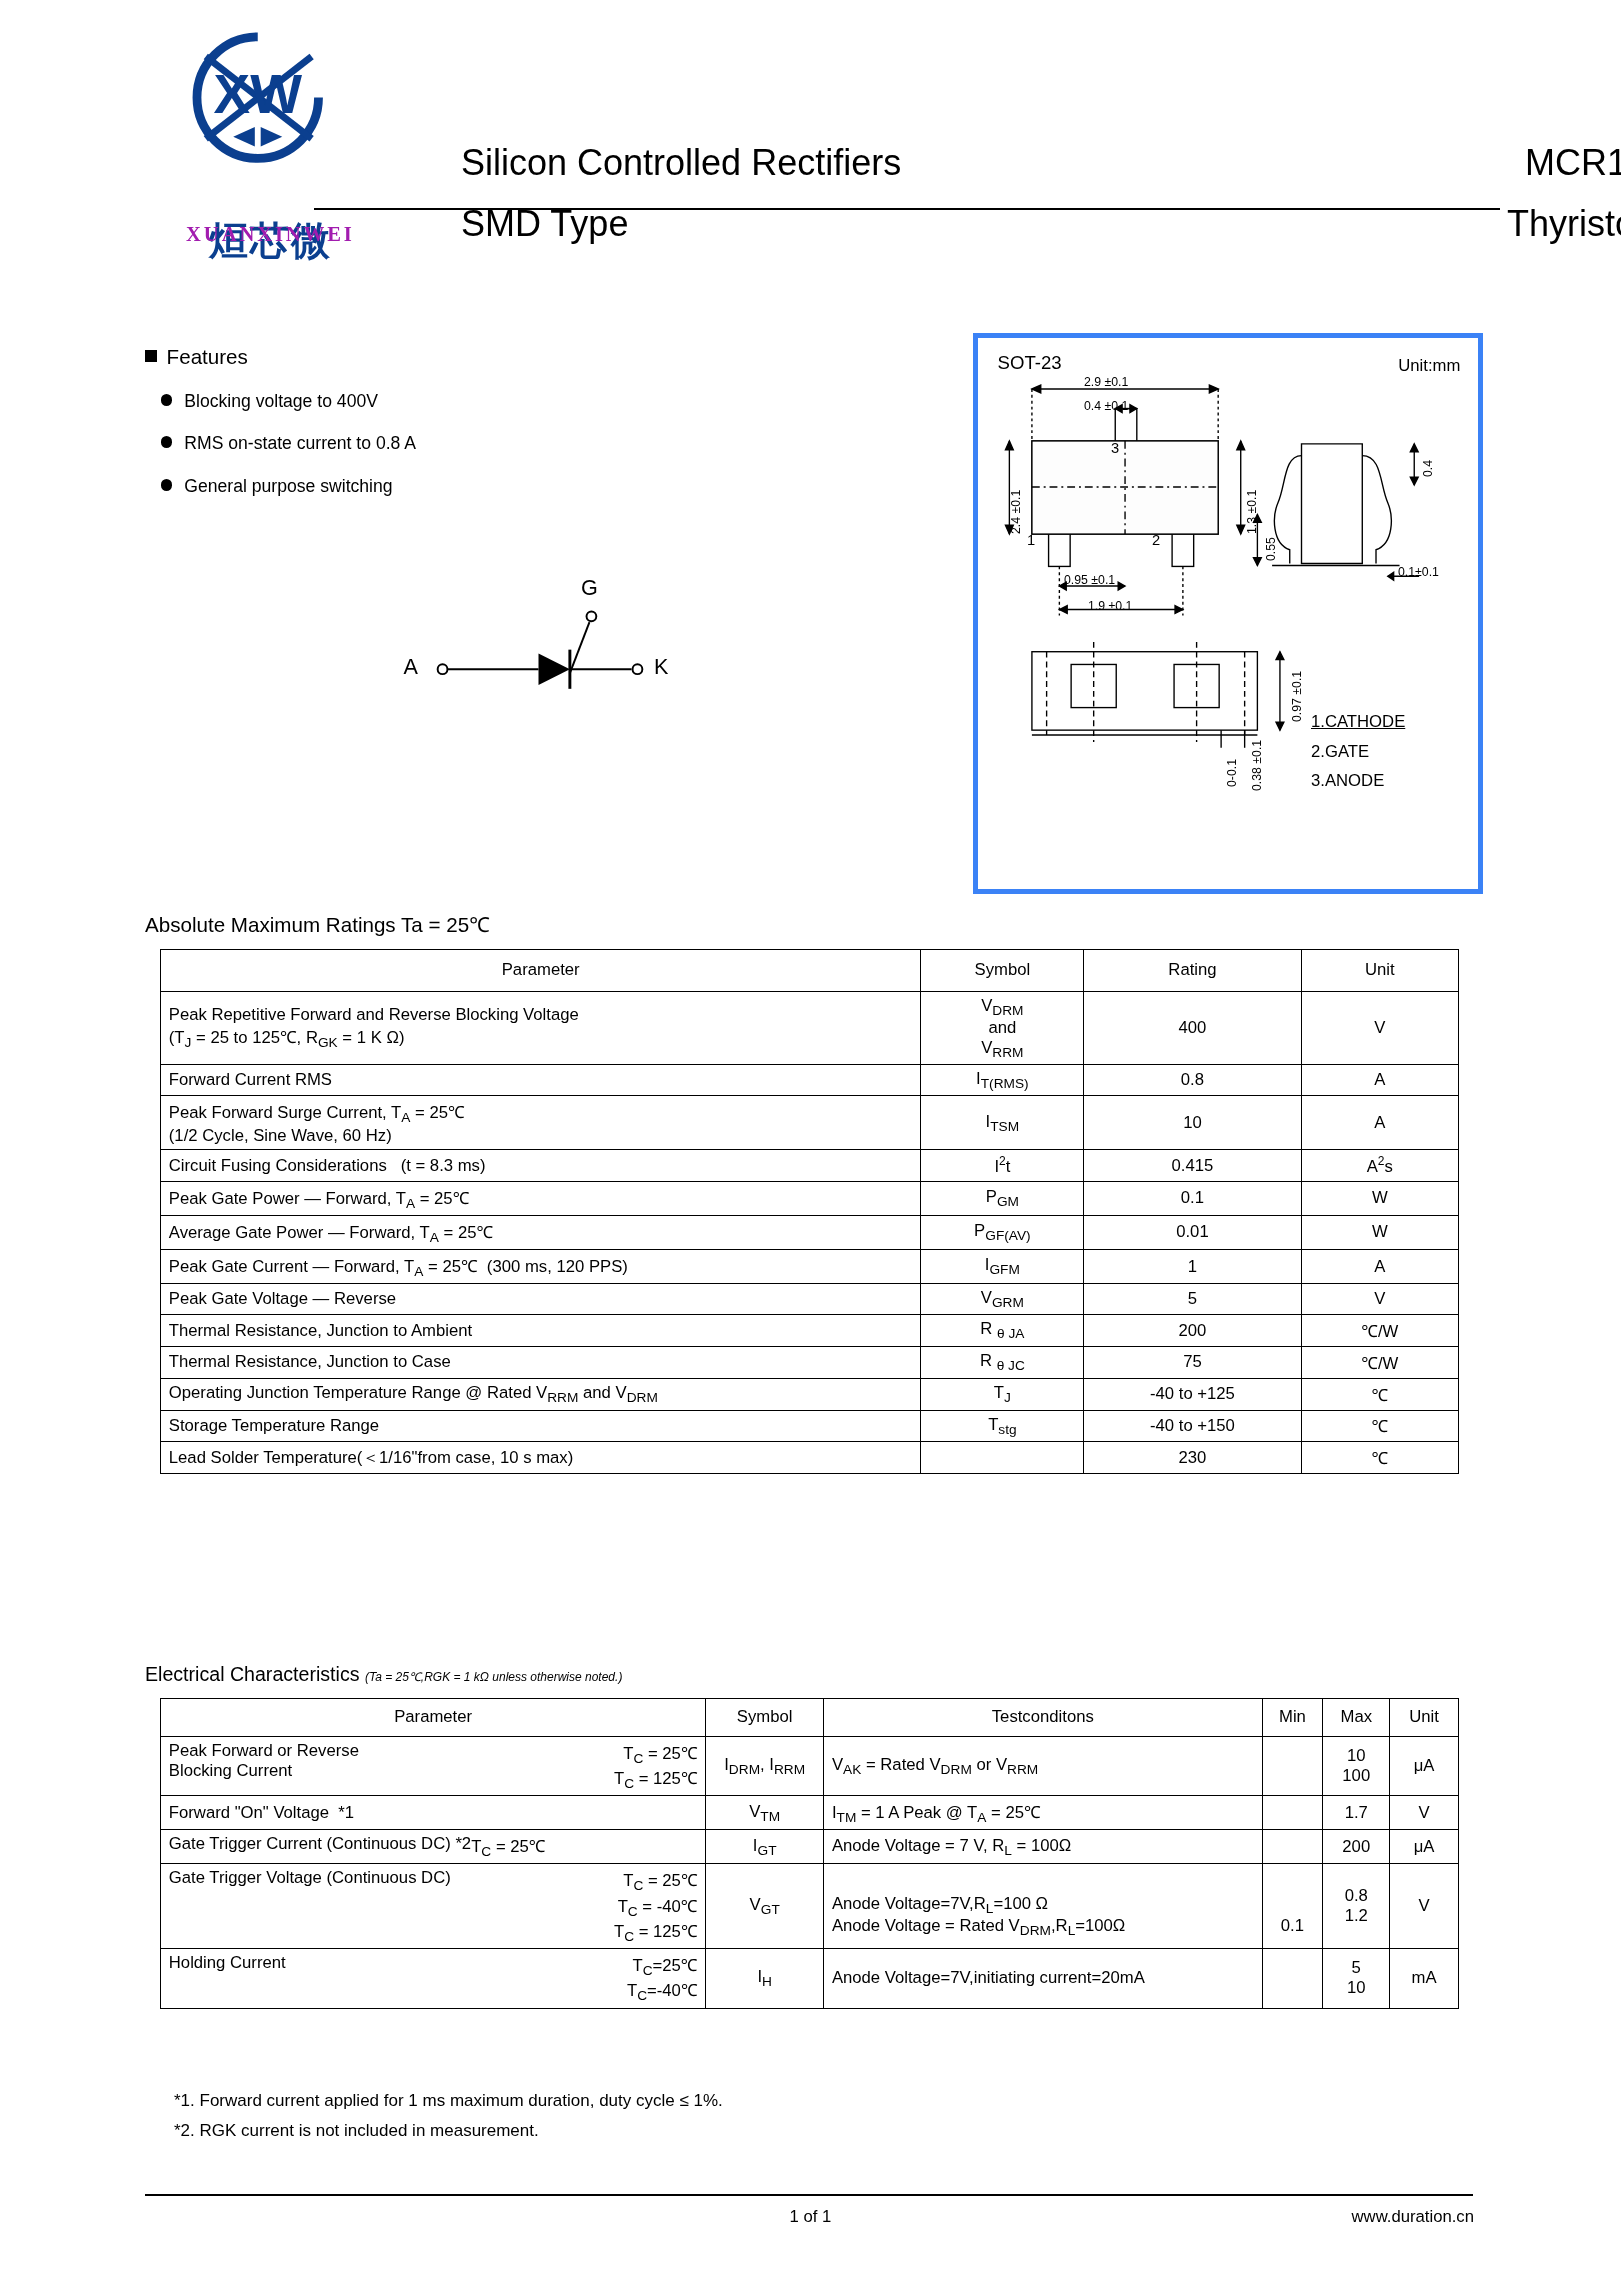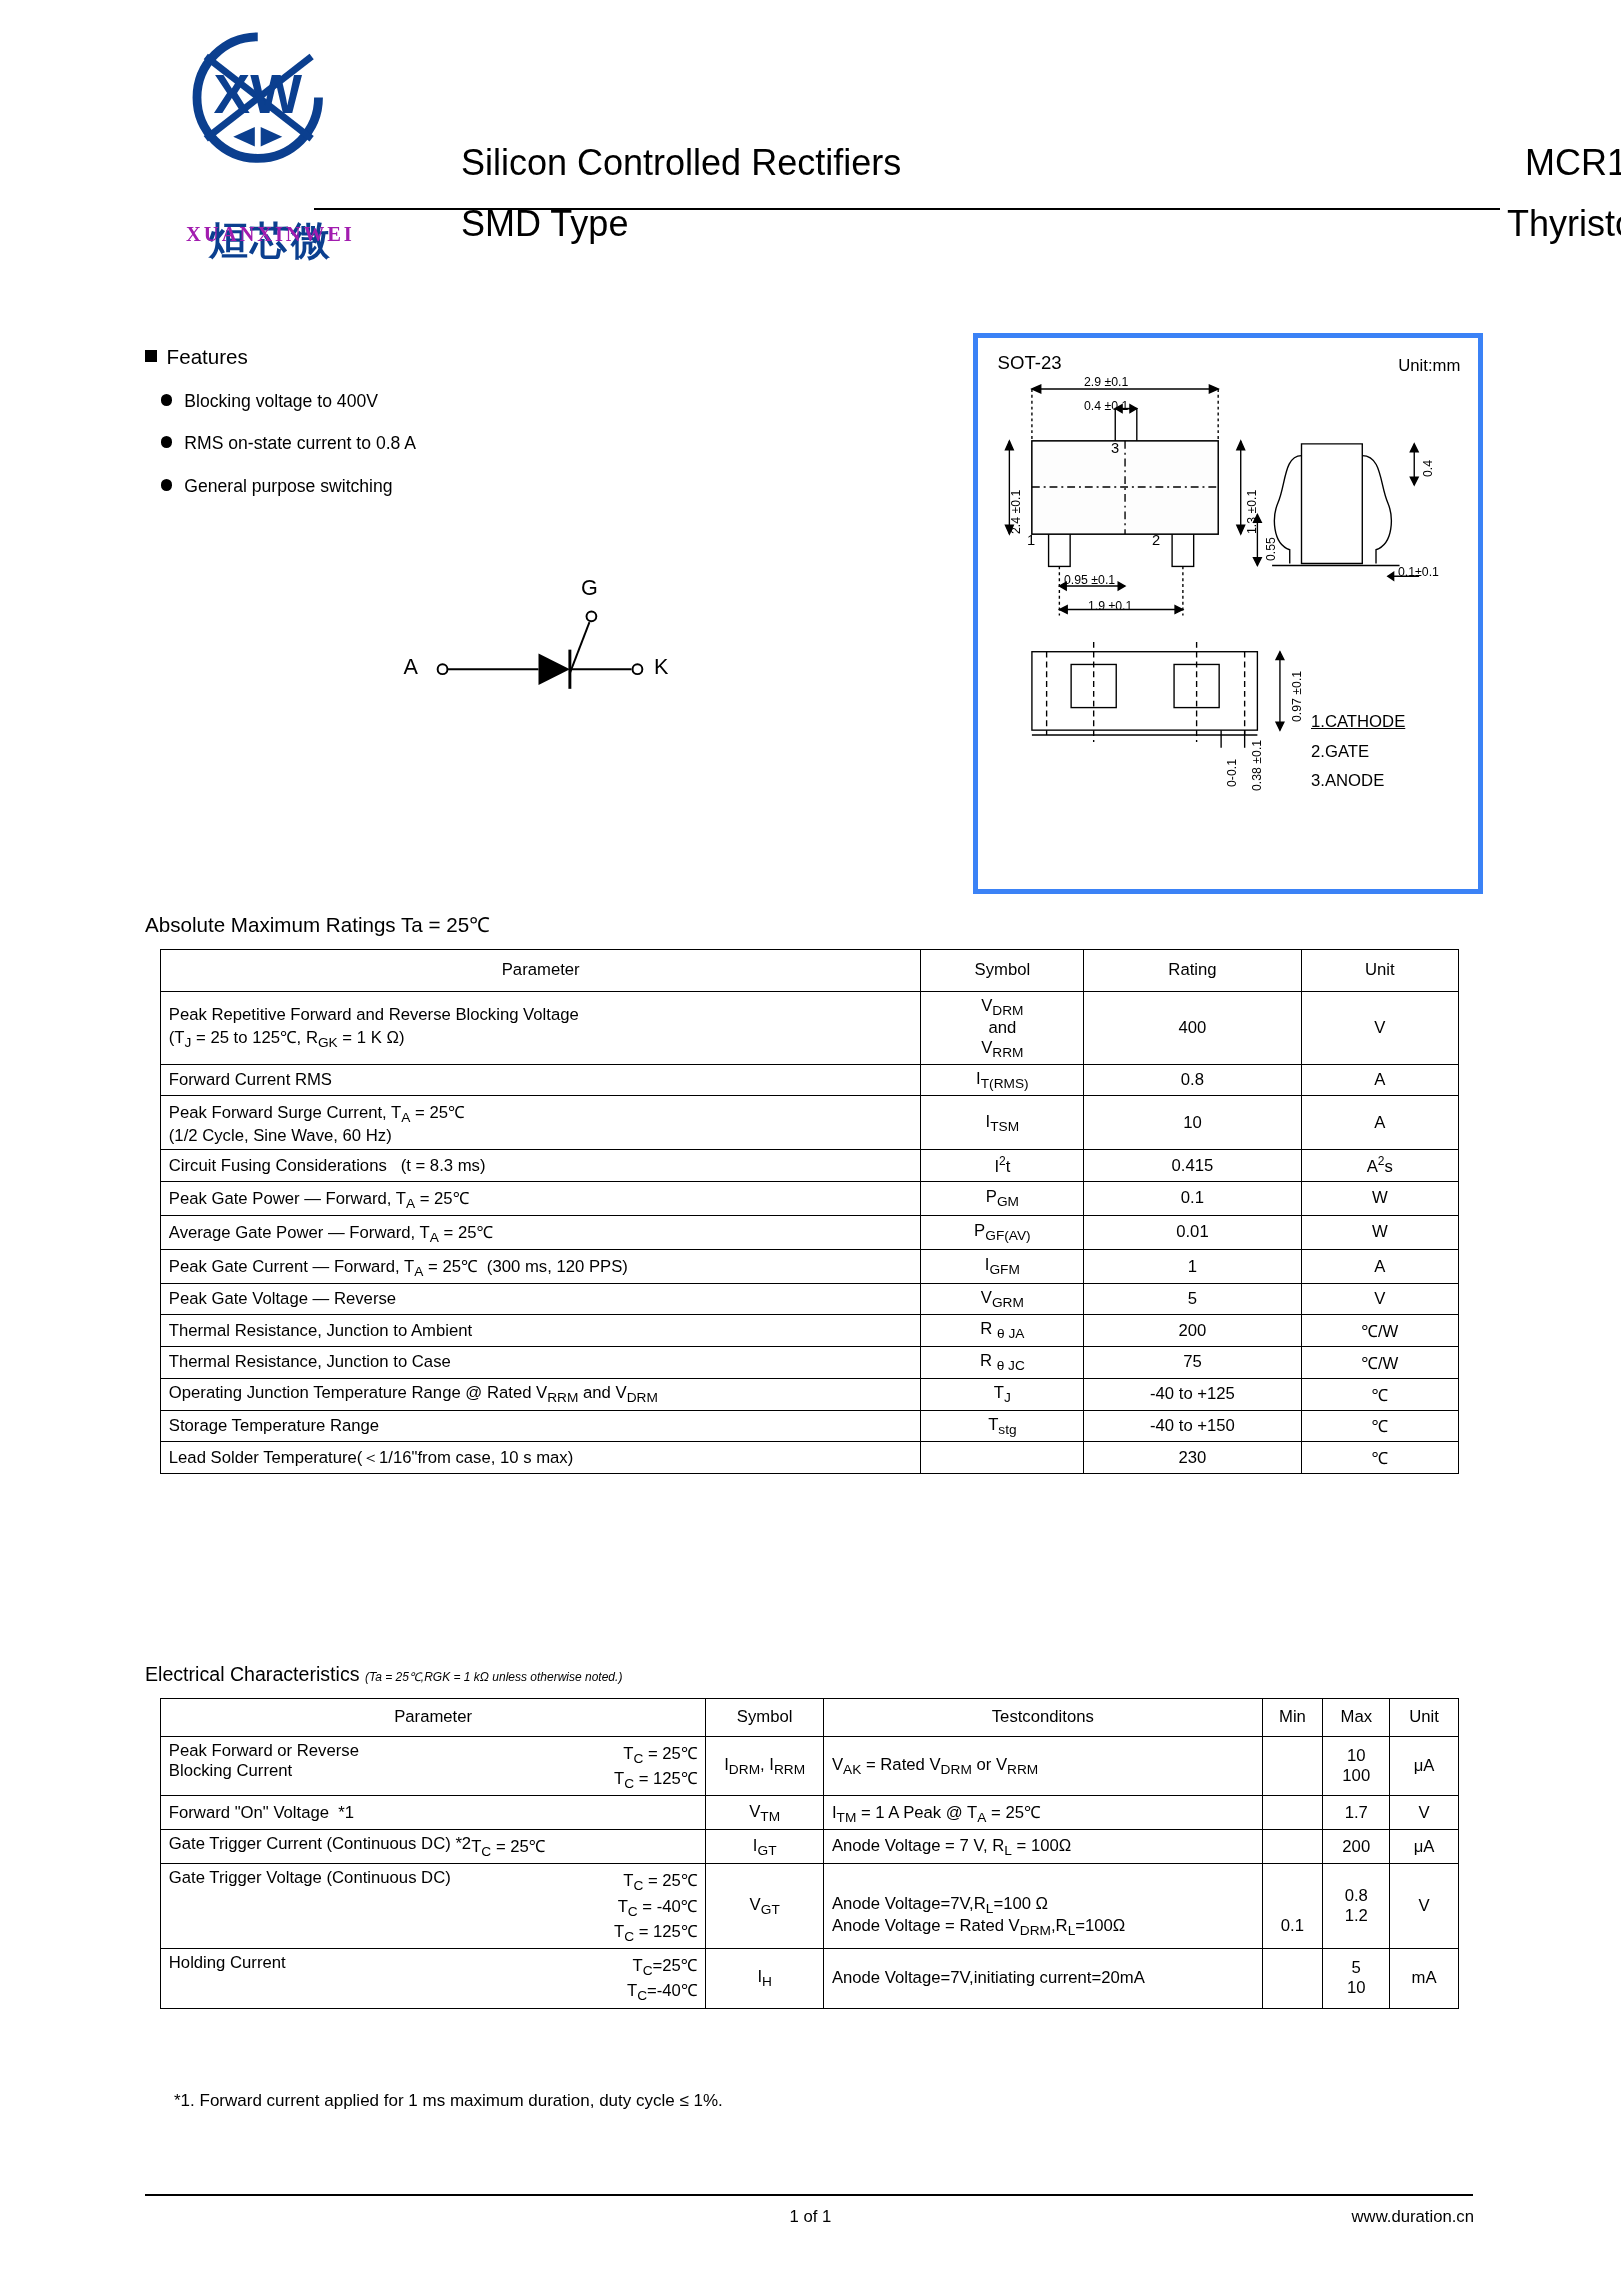--- a/index.html
+++ b/index.html
@@ -425,20 +425,21 @@
           <td class="l">Anode Voltage=7V,initiating current=20mA</td>
           <td class="c"></td>
           <td class="c">5<br>10</td>
           <td class="c">mA</td>
         </tr>
       </tbody>
   </table>
 
   <div class="notes">
     <div>*1. Forward current applied for 1 ms maximum duration, duty cycle ≤ 1%.</div>
+    <div>*2. RGK current is not included in measurement.</div>
   </div>
 
   <div class="foot-rule"></div>
   <div class="foot-c">1 of 1</div>
   <div class="foot-r">www.duration.cn</div>
 
 </div>
 
 
 </body></html>

